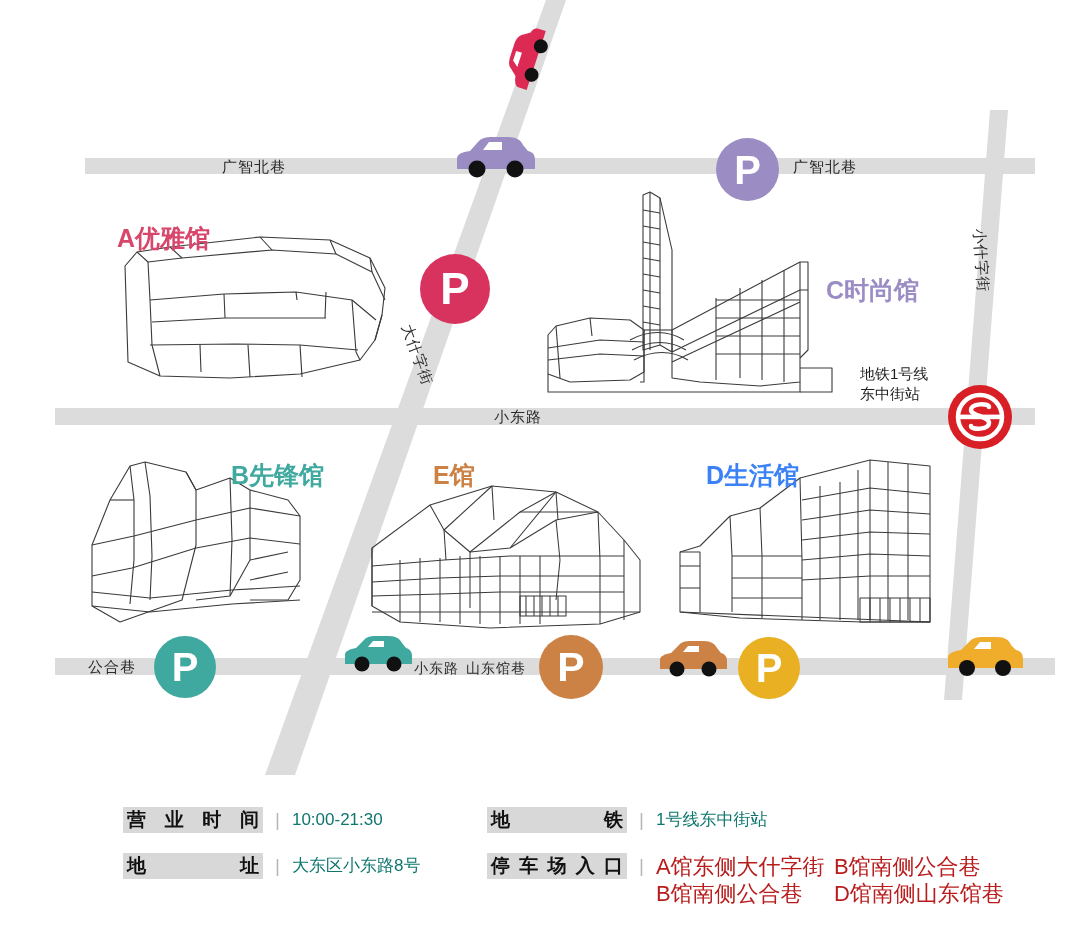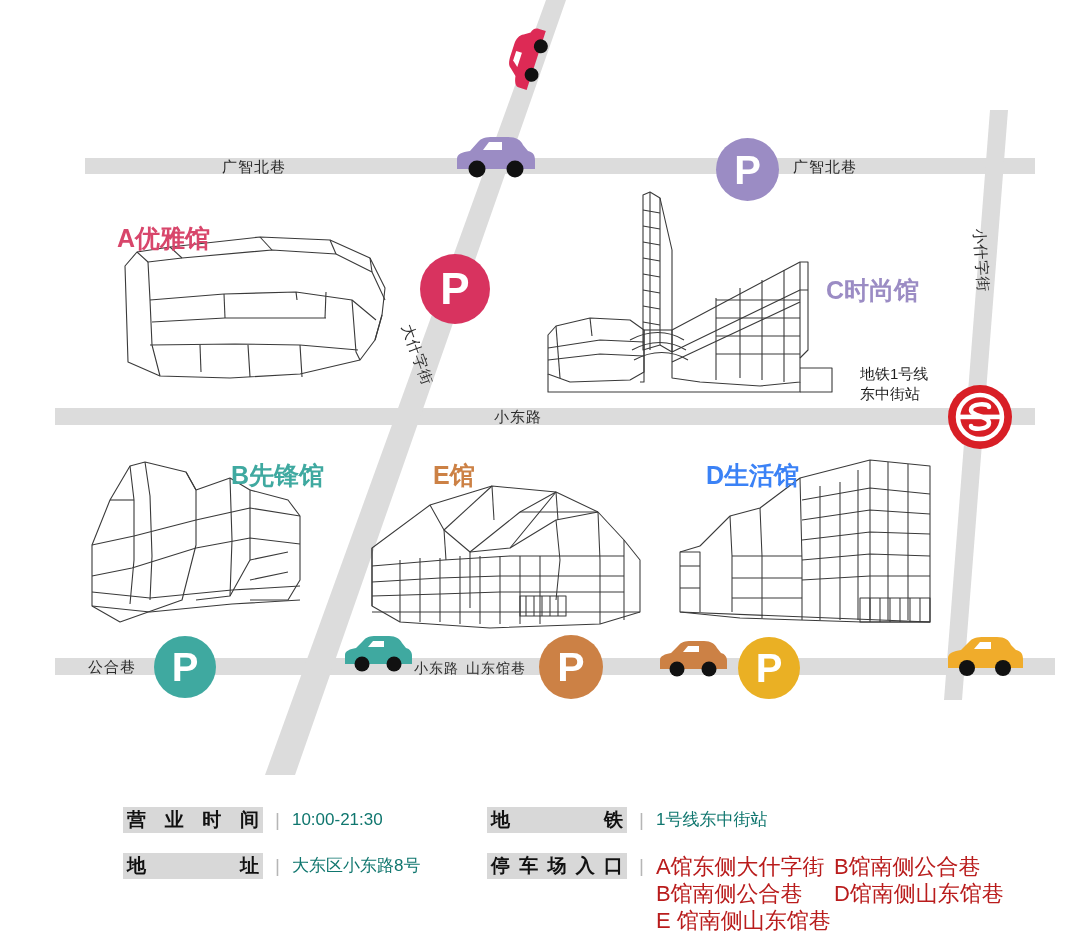--- a/index.html
+++ b/index.html
@@ -432,22 +432,19 @@
           <span>口</span>
         </div>
         <div class="legend-sep">|</div>
         <div class="legend-val-multi">
           <span class="vrow">
             <span class="a">A馆东侧大什字街</span><span>B馆南侧公合巷</span>
           </span>
           <span class="vrow">
             <span class="a">B馆南侧公合巷</span><span>D馆南侧山东馆巷</span>
           </span>
-          <span class="vrow">
-            <span class="a">E 馆南侧山东馆巷</span>
-          </span>
         </div>
       </div>
 
     </div>
   </div>
 
 </div>
 
 </body></html>

